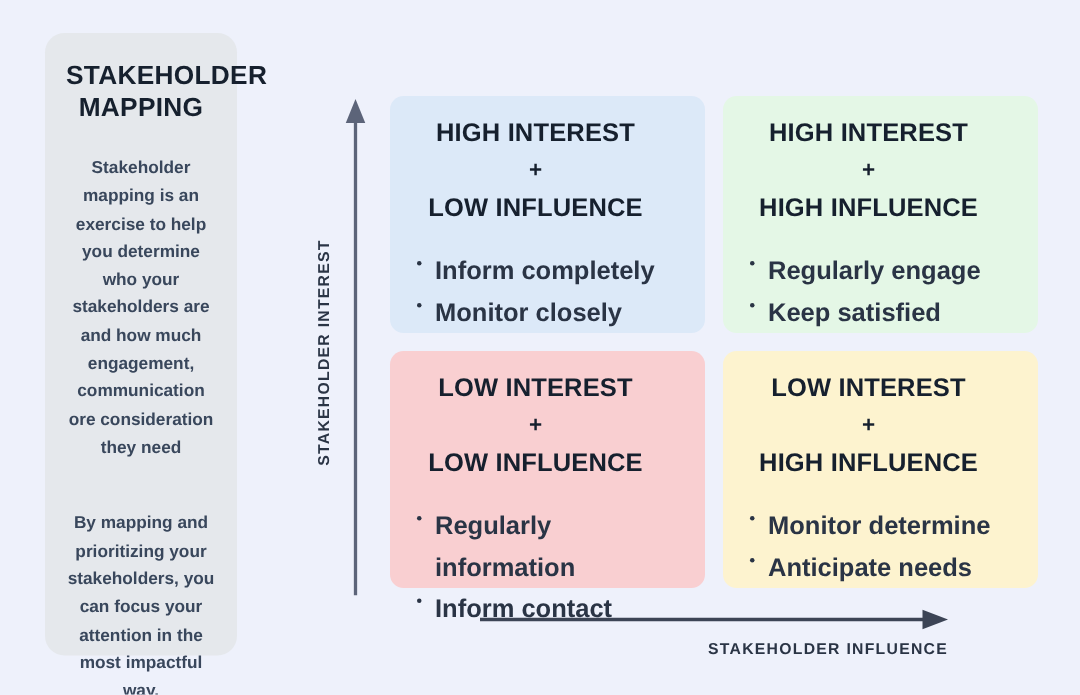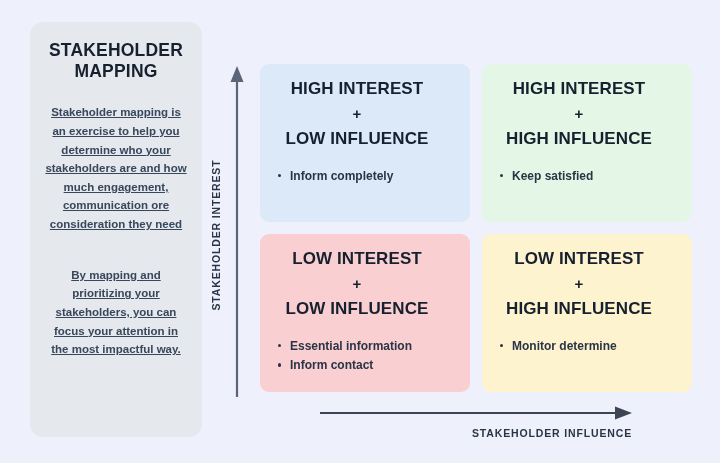--- a/index.html
+++ b/index.html
@@ -20,21 +20,21 @@
     left: 0; top: 0;
     width: 720px;
     height: 463px;
   }
 
   
   #sidebar {
     position: absolute;
     left: 30px;
     top: 22px;
-    width: 172px;
+    width: 128px;
     height: 415px;
     background: #e5e8ec;
     border-radius: 13px;
     box-sizing: border-box;
     padding: 18px 14px 10px 14px;
     text-align: center;
   }
   #sidebar-title {
     font-size: 17.5px;
     font-weight: bold;
@@ -42,21 +42,20 @@
     line-height: 1.18;
     letter-spacing: 0.2px;
     margin: 0 0 22px 0;
   }
   .sidebar-para {
     font-size: 11.5px;
     font-weight: bold;
     color: #39475c;
     line-height: 1.62;
     margin: 0;
-    text-decoration: underline;
   }
   .sidebar-para + .sidebar-para {
     margin-top: 32px;
   }
 
   
   #y-axis-arrow {
     position: absolute;
     left: 229px;
     top: 66px;
@@ -127,21 +126,21 @@
     color: #16202e;
     margin: 9px 0 9px 0;
     line-height: 1;
   }
   .q-bullets {
     margin: 20px 0 0 0;
     padding: 0;
     list-style: none;
   }
   .q-bullets li {
-    font-size: 12px;
+    font-size: 17px;
     font-weight: bold;
     color: #2a3445;
     line-height: 1.62;
     padding-left: 16px;
     position: relative;
   }
   .q-bullets li::before {
     content: "";
     position: absolute;
     left: 4px;
@@ -176,44 +175,47 @@
     <polygon points="312,8 295,1.5 295,14.5" fill="#3c4455"></polygon>
   </svg>
   <div id="x-axis-label">STAKEHOLDER INFLUENCE</div>
 
   <div class="quadrant" id="q-top-left">
     <div class="q-heading">HIGH INTEREST</div>
     <div class="q-plus">+</div>
     <div class="q-heading">LOW INFLUENCE</div>
     <ul class="q-bullets">
       <li>Inform completely</li>
+      <li>Monitor closely</li>
     </ul>
   </div>
 
   <div class="quadrant" id="q-top-right">
     <div class="q-heading">HIGH INTEREST</div>
     <div class="q-plus">+</div>
     <div class="q-heading">HIGH INFLUENCE</div>
     <ul class="q-bullets">
+      <li>Regularly engage</li>
       <li>Keep satisfied</li>
     </ul>
   </div>
 
   <div class="quadrant" id="q-bottom-left">
     <div class="q-heading">LOW INTEREST</div>
     <div class="q-plus">+</div>
     <div class="q-heading">LOW INFLUENCE</div>
     <ul class="q-bullets">
-      <li>Essential information</li>
+      <li>Regularly information</li>
       <li>Inform contact</li>
     </ul>
   </div>
 
   <div class="quadrant" id="q-bottom-right">
     <div class="q-heading">LOW INTEREST</div>
     <div class="q-plus">+</div>
     <div class="q-heading">HIGH INFLUENCE</div>
     <ul class="q-bullets">
       <li>Monitor determine</li>
+      <li>Anticipate needs</li>
     </ul>
   </div>
 
 </div>
 
 </body></html>

